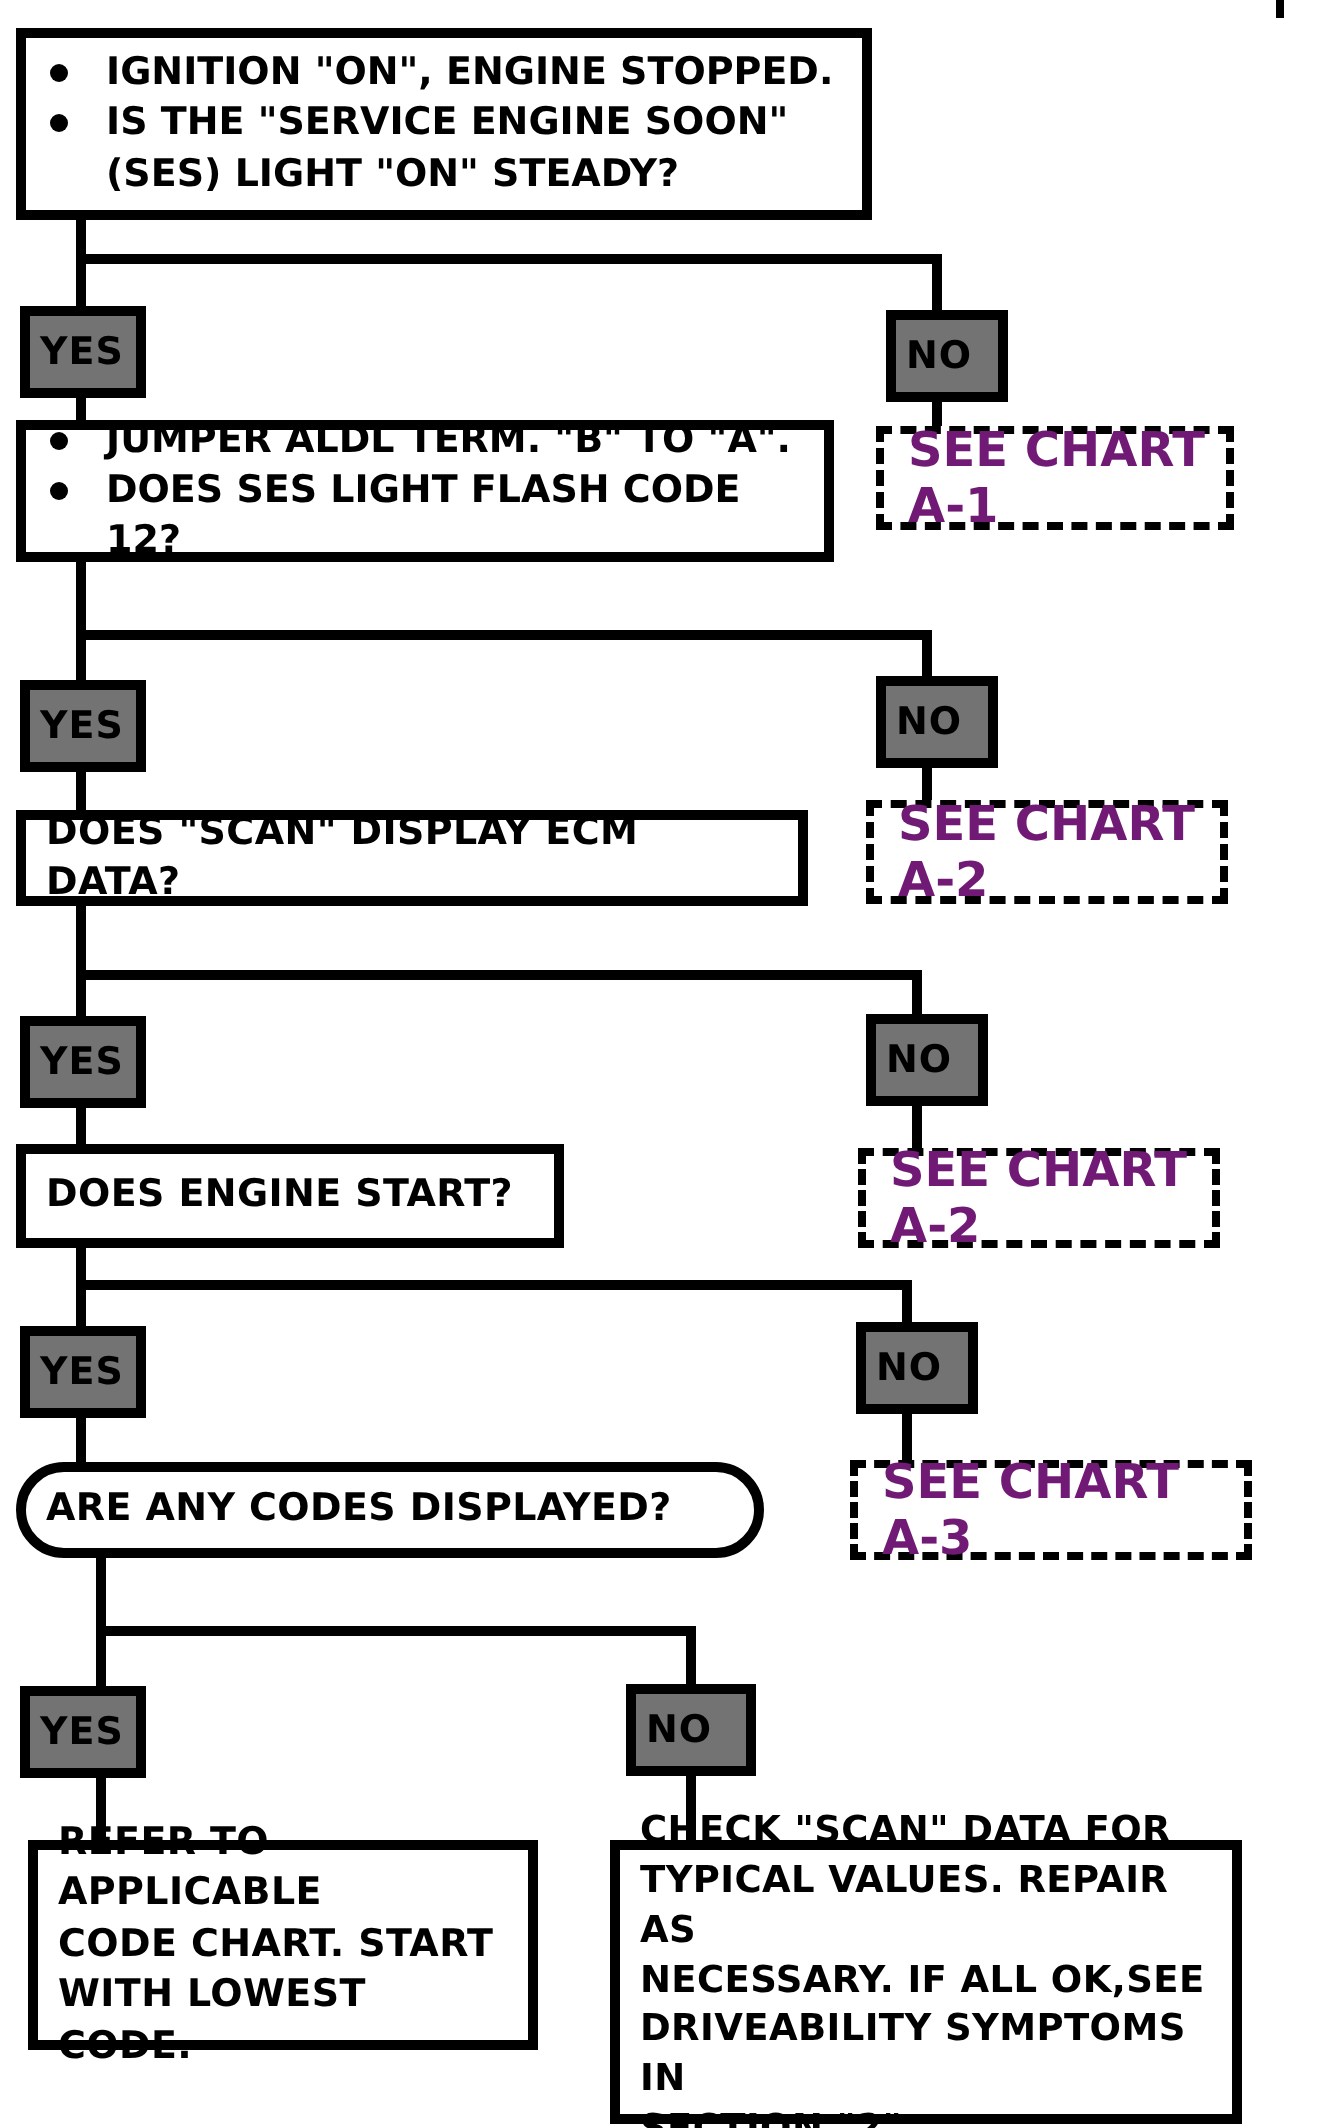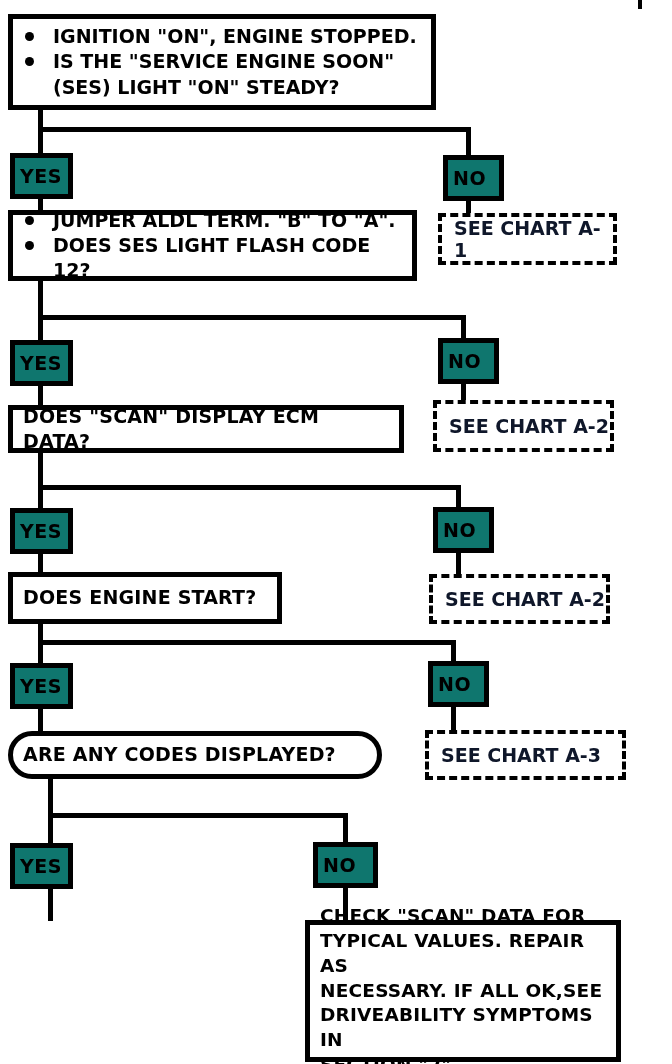--- a/index.html
+++ b/index.html
@@ -30,21 +30,21 @@
   }
   .box.dashed {
     border: 4px dashed #000;
   }
 
   
   .chip {
     position: absolute;
     box-sizing: border-box;
     border: 5px solid #000;
-    background: #0f766e;
+    background: #737373;
     display: flex;
     align-items: center;
     justify-content: flex-start;
     font-weight: bold;
     font-size: 19px;
     letter-spacing: 0.5px;
     padding-left: 5px;
     color: #000;
   }
 
@@ -82,23 +82,23 @@
     width: 9px;
     height: 9px;
     border-radius: 50%;
     background: #000;
   }
   .pad {
     padding: 0 10px;
   }
   .dash-label {
     font-weight: bold;
-    font-size: 19px;
+    font-size: 24px;
     padding-left: 12px;
-    color: #0f172a;
+    color: #701a75;
   }
 
   
   .ln {
     position: absolute;
     background: #000;
   }
   .tick {
     position: absolute;
     background: #000;
@@ -218,20 +218,25 @@
   <div class="chip" style="left:10px; top:843px; width:63px; height:46px;">
     <span>YES</span>
   </div>
   <div class="chip" style="left:313px; top:842px; width:65px; height:46px;">
     <span>NO</span>
   </div>
 
   <div class="ln" style="left:48px; top:889px; width:5px; height:32px;"></div>
   <div class="ln" style="left:343px; top:888px; width:5px; height:33px;"></div>
 
+  <div class="box" style="left:14px; top:920px; width:255px; height:105px;">
+    <div class="txt pad">REFER TO APPLICABLE
+CODE CHART.  START
+WITH LOWEST CODE.</div>
+  </div>
 
   <div class="box" style="left:305px; top:920px; width:316px; height:142px;">
     <div class="txt small pad">CHECK "SCAN" DATA FOR
 TYPICAL VALUES.  REPAIR AS
 NECESSARY.  IF ALL OK,SEE
 DRIVEABILITY SYMPTOMS IN
 SECTION "2" .</div>
   </div>
 
 </div>

